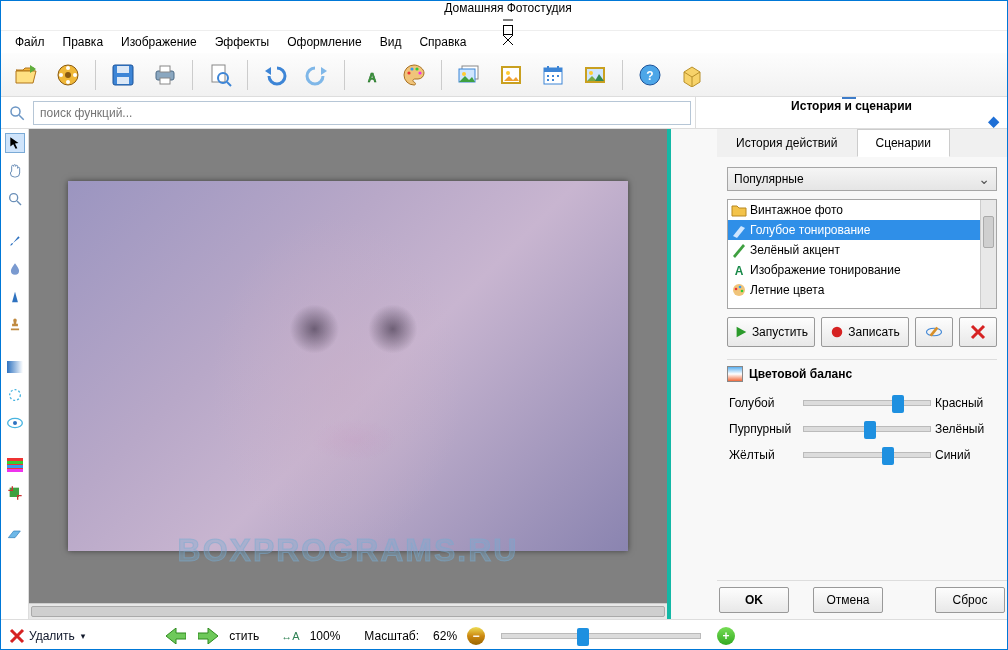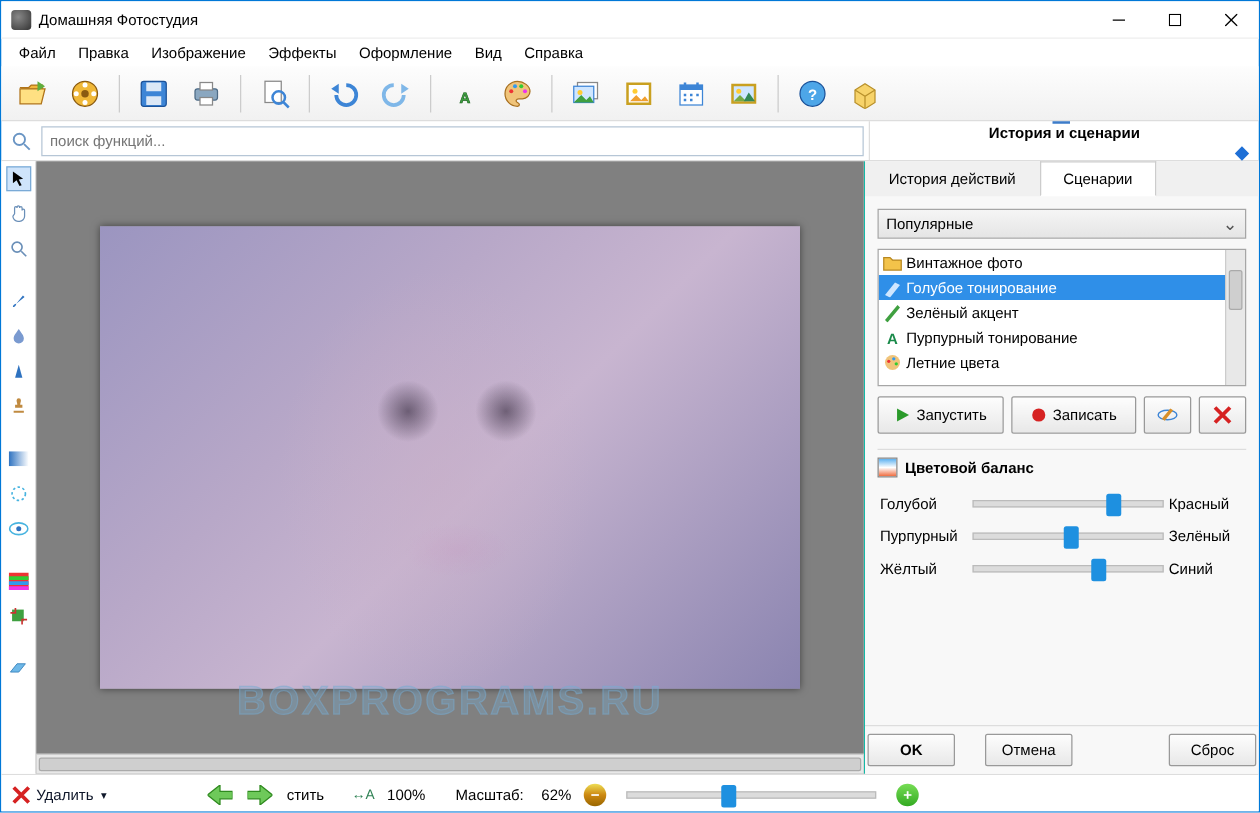--- a/index.html
+++ b/index.html
@@ -1,19 +1,19 @@
 <!DOCTYPE html>
 <html><head>
 <meta charset="utf-8">
 <style>
 * { margin: 0; padding: 0; box-sizing: border-box; font-family: "Segoe UI", Tahoma, sans-serif; font-size: 12px; }
 body { background: #fff; width: 1008px; height: 650px; overflow: hidden; border: 1px solid #0078d7; }
 
 
-.titlebar { height: 30px; display: flex; align-items: center; padding: 0 0 0 8px; background: #fff; border-bottom: 1px solid #eee; }
+.titlebar { height: 30px; display: flex; align-items: center; padding: 0 0 0 8px; background: #fff; border-bottom: 1px solid #eee; flex-direction: column; }
 .titlebar .app-icon { width: 16px; height: 16px; margin-right: 6px; background: radial-gradient(circle at 35% 35%, #888, #333); border-radius: 3px; }
 .titlebar .title { flex: 1; color: #000; }
 .winbtn { width: 45px; height: 29px; display: flex; align-items: center; justify-content: center; color: #000; }
 
 
 .menubar { height: 22px; display: flex; align-items: center; padding: 0 6px; gap: 2px; }
 .menubar span { padding: 2px 8px; cursor: default; }
 
 
 .toolbar { height: 44px; display: flex; align-items: center; padding: 2px 6px; gap: 4px; border-bottom: 1px solid #ddd; background: linear-gradient(#fdfdfd,#f1f1f1); }
@@ -36,26 +36,26 @@
 .leftstrip { width: 28px; background: #fff; border-right: 1px solid #ddd; display: flex; flex-direction: column; align-items: center; padding-top: 4px; gap: 8px; }
 .ltool { width: 20px; height: 20px; display:flex; align-items:center; justify-content:center; cursor:pointer; }
 .ltool.sel { background: #cfe4fb; border: 1px solid #7aaad6; }
 
 
 .canvaswrap { flex: 1; background: #808080; display:flex; flex-direction:column; position:relative; }
 .canvas { flex:1; display:flex; align-items:center; justify-content:center; overflow:hidden; }
 .imgbox { width: 560px; height: 370px; background: linear-gradient(135deg, #9b95c0 0%, #b8a8c8 35%, #c8b5d0 55%, #8a84b0 100%); box-shadow: 0 0 6px rgba(0,0,0,.5); position:relative; overflow:hidden; }
 .imgbox::before { content:""; position:absolute; inset:0; background: radial-gradient(ellipse 180px 240px at 48% 55%, rgba(200,175,200,.6), transparent 70%); }
 .imgbox::after { content:""; position:absolute; inset:0; background: radial-gradient(circle 35px at 44% 40%, rgba(30,20,40,.5), transparent 70%), radial-gradient(circle 35px at 58% 40%, rgba(30,20,40,.5), transparent 70%), radial-gradient(ellipse 60px 30px at 51% 70%, rgba(255,240,250,.6), transparent 70%); mix-blend-mode: multiply; }
-.watermark { position:absolute; bottom:40px; left:50%; transform:translateX(-50%); font-size:32px; font-weight:bold; color: rgba(120,172,210,.35); letter-spacing:2px; font-family: Arial; -webkit-text-stroke: 1px rgba(120,172,210,.5); pointer-events:none;}
+.watermark { position:absolute; bottom:50px; left:50%; transform:translateX(-50%); font-size:32px; font-weight:bold; color: rgba(120,172,210,.35); letter-spacing:2px; font-family: Arial; -webkit-text-stroke: 1px rgba(120,172,210,.5); pointer-events:none;}
 .hscroll { height:16px; background:#e8e8e8; border-top:1px solid #ccc; position:relative;}
 .hscroll::after{content:"";position:absolute;left:2px;top:2px;right:2px;bottom:2px;background:#cfcfcf;border:1px solid #aaa;border-radius:2px;}
 
 
-.rightpanel { width: 316px; border-left: 1px solid #14b8a6; background: #f8f8f8; display:flex; flex-direction:column; }
+.rightpanel { width: 340px; border-left: 4px solid #14b8a6; background: #f8f8f8; display:flex; flex-direction:column;padding-left:46px; }
 .tabs { display:flex; height:28px; background:#f0f0f0; }
 .tab { padding: 6px 18px; border:1px solid transparent; cursor:pointer; }
 .tab.active { background:#fff; border:1px solid #ccc; border-bottom-color:#fff; }
 .panelbody { padding: 10px; display:flex; flex-direction:column; gap:8px; }
 .combo { height:24px; border:1px solid #a6a6a6; background:linear-gradient(#f5f5f5,#e5e5e5); display:flex; align-items:center; padding:0 6px; }
 .combo::after { content:"⌄"; margin-left:auto; color:#555; font-size:14px;}
 .listbox { border:1px solid #a6a6a6; background:#fff; height:110px; overflow:hidden; position:relative; }
 .listbox .item { height:20px; padding:1px 4px 1px 22px; display:flex; align-items:center; position:relative; }
 .listbox .item.sel { background:#2f8fe8; color:#fff; }
 .listbox .item .li-ico { position:absolute; left:3px; top:2px; width:16px; height:16px; }
@@ -420,21 +420,21 @@
               </svg>
             </span>
             <span>Зелёный акцент</span>
           </div>
         <div class="item">
             <span class="li-ico">
               <svg viewBox="0 0 16 16">
                 <text x="8" y="13" text-anchor="middle" font-size="13" font-weight="bold" fill="#1a8a4a">A</text>
               </svg>
             </span>
-            <span>Пурпурный тонирование</span>
+            <span>Изображение тонирование</span>
           </div>
         <div class="item">
             <span class="li-ico">
               <svg viewBox="0 0 16 16">
                 <circle cx="8" cy="8" r="6" fill="#f0c47a"></circle>
                 <circle cx="5" cy="7" r="1.3" fill="#e33"></circle>
                 <circle cx="9" cy="5" r="1.3" fill="#39e"></circle>
                 <circle cx="11" cy="9" r="1.3" fill="#3c3"></circle>
               </svg>
             </span>

